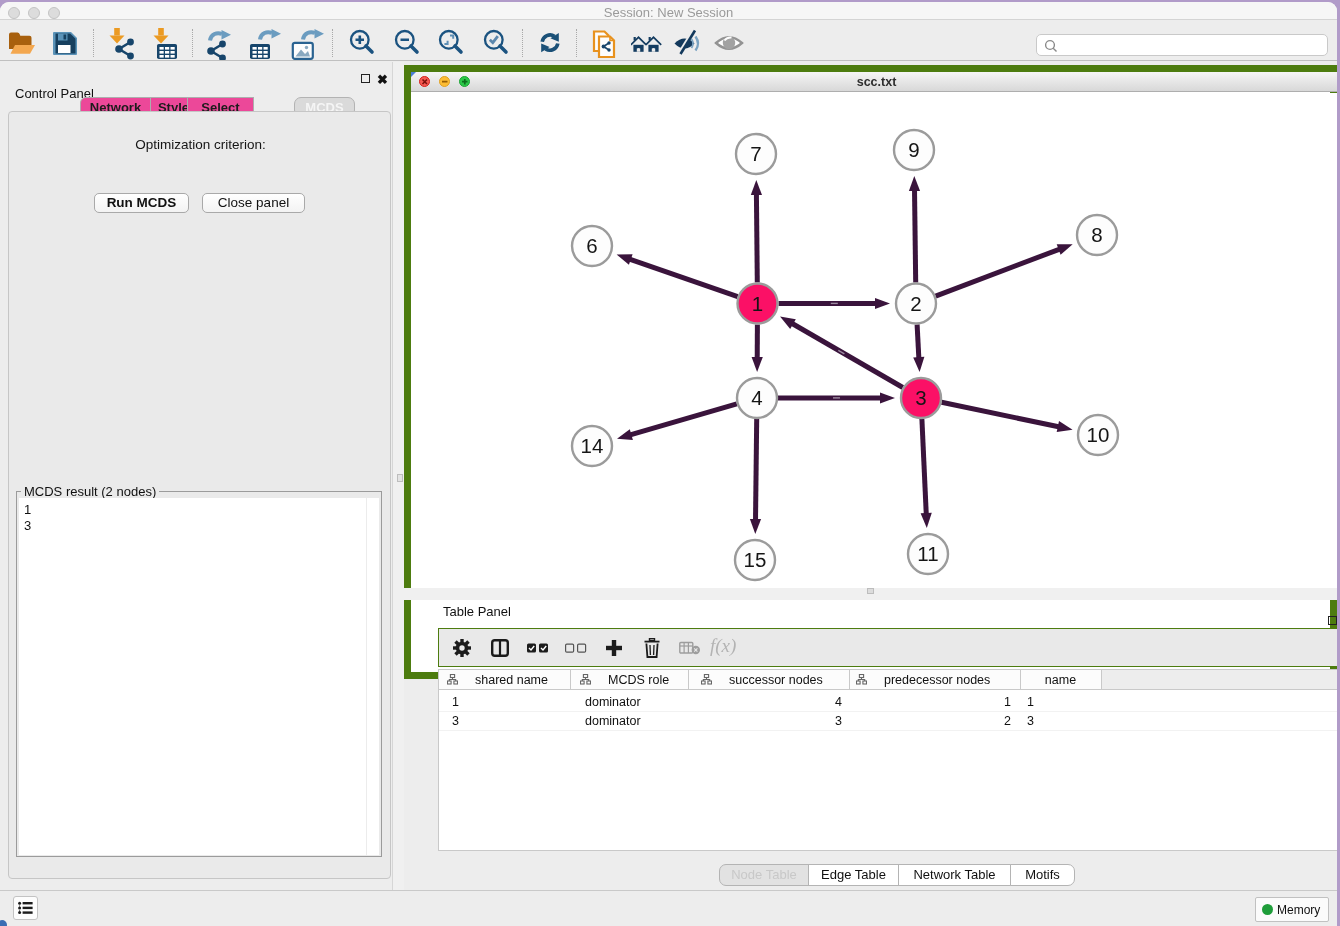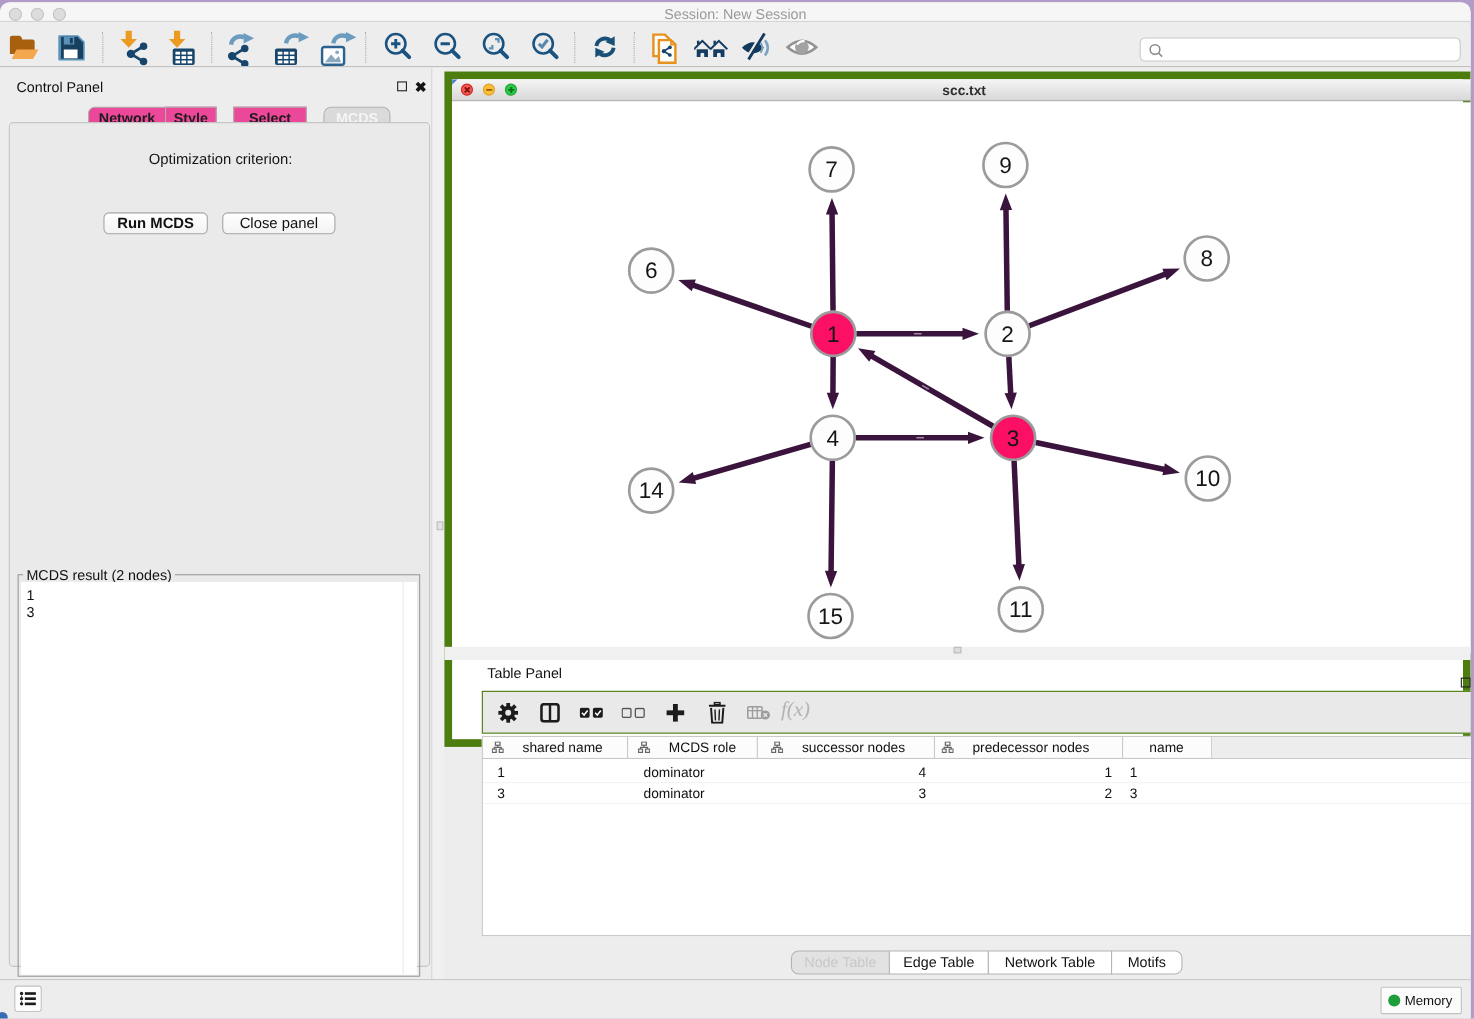--- a/index.html
+++ b/index.html
@@ -11,29 +11,29 @@
 #titlebar { left:0; top:0; width:1337px; height:18px; background:#f6f6f6; border-bottom:1px solid #d4d4d4; }
 .tl { position:absolute; top:5px; width:12px; height:12px; border-radius:50%; background:#dcdcdc; border:1px solid #c3c3c3; }
 #wtitle { position:absolute; left:0; top:3px; width:1337px; text-align:center; font-size:13px; color:#9a9a9a; }
 #toolbar { left:0; top:21px; width:1337px; height:38px; background:#ededed; border-bottom:1px solid #c0c0c0; }
 .tsep { position:absolute; top:6px; height:28px; width:0; border-left:1px dotted #a9a9a9; }
 .ticon { position:absolute; top:5px; }
 #search { position:absolute; left:1036px; top:11px; width:292px; height:22px; background:#fff; border:1px solid #c9c9c9; border-radius:5px; }
 #main { left:0; top:60px; width:1337px; height:828px; background:#ededed; }
 #statusbar { left:0; top:888px; width:1337px; height:36px; background:#ededed; border-top:1px solid #c9c9c9; }
 
-#cptitle { position:absolute; left:15px; top:10px; font-size:13px; color:#111; }
+#cptitle { position:absolute; left:15px; top:24px; font-size:13px; color:#111; }
 .winbtn-sq { position:absolute; width:9px; height:9px; border:1.6px solid #222; background:transparent; }
 .winbtn-x { position:absolute; font-size:13px; font-weight:bold; color:#111; line-height:1; }
 .tab { position:absolute; top:35px; height:20px; background:#ec4899; border:1px solid #adadad; font-size:13px; font-weight:bold; color:#1c1c1c; text-align:center; line-height:19px; }
 #cpbox { position:absolute; left:8px; top:49px; width:383px; height:768px; border:1px solid #c6c6c6; border-radius:4px; background:#eaeaea; }
 #optlabel { position:absolute; left:0; top:25px; width:383px; text-align:center; font-size:13.5px; color:#151515; }
 #dropdown { position:absolute; left:34px; top:49px; width:310px; height:19px; background:#fff; border:1px solid #ababab; border-radius:4px; font-size:13.5px; color:#111; line-height:17px; padding-left:12px; }
 .btn { position:absolute; top:81px; height:20px; background:linear-gradient(#ffffff,#f3f3f3); border:1px solid #a9a9a9; border-radius:5px; font-size:13.5px; color:#111; text-align:center; line-height:18px; }
-#fieldset { position:absolute; left:7px; top:410px; width:366px; height:366px; border:1px solid #9b9b9b;padding-left:13px; }
+#fieldset { position:absolute; left:7px; top:379px; width:366px; height:366px; border:1px solid #9b9b9b;padding-left:13px; }
 #legend { position:absolute; left:4px; top:-8px; background:#eaeaea; padding:0 3px; font-size:13px; color:#111; }
 #resultarea { position:absolute; left:2px; top:6px; width:360px; height:357px; background:#fff; font-size:13px; color:#111; line-height:16px; padding:4px 0 0 5px; }
 
 #netwin { position:absolute; left:404px; top:3px; width:933px; height:614px; border:7px solid #4d7c0f; background:#fff; }
 #nettitle { position:absolute; left:0; top:0; width:931px; height:20px; background:linear-gradient(#f5f5f5,#d8d8d8); border-bottom:1px solid #aeaeae; }
 .mtl { position:absolute; top:4px; width:11px; height:11px; border-radius:50%; }
 #netname { position:absolute; left:0; top:3px; width:931px; text-align:center; font-size:12.5px; color:#2e2e2e; font-weight:bold; }
 #canvas { position:absolute; left:0; top:21px; width:931px; height:501px; background:#fff; }
 
 #tablepanel { position:absolute; left:392px; top:538px; width:945px; height:290px;margin-left:26px; }
@@ -218,21 +218,21 @@
         </svg>
       </div>
   </div>
   <div id="main">
 
     <div id="cptitle">Control Panel</div>
     <div class="winbtn-sq" style="left:361px; top:12px"></div>
     <div class="winbtn-x" style="left:377px; top:11px">✖</div>
     <div class="tab" style="left:80px; width:71px; border-radius:6px 0 0 6px;">Network</div>
     <div class="tab" style="left:150px; width:47px;">Style</div>
-    <div class="tab" style="left:212px; width:67px;">Select</div>
+    <div class="tab" style="left:187px; width:67px;">Select</div>
     <div class="tab" style="left:262px; width:61px; background:#dadada; color:#f5f5f5; border-radius:7px; border-color:#b3b3b3;margin-left:32px;">MCDS</div>
     <div id="cpbox">
       <div id="optlabel">Optimization criterion:</div>
       <div class="btn" style="left:85px; width:95px;font-weight:bold;">Run MCDS</div>
       <div class="btn" style="left:193px; width:103px;">Close panel</div>
       <div id="fieldset">
         <div id="legend">MCDS result (2 nodes)</div>
         <div id="resultarea">1<br>3<div style="position:absolute; right:12px; top:0; width:1px; height:357px; background:#ececec;"></div></div>
       </div>
     </div>

